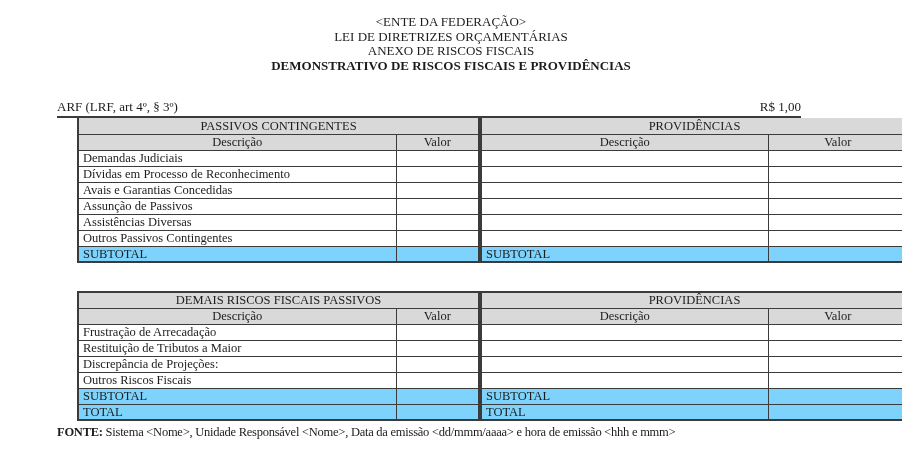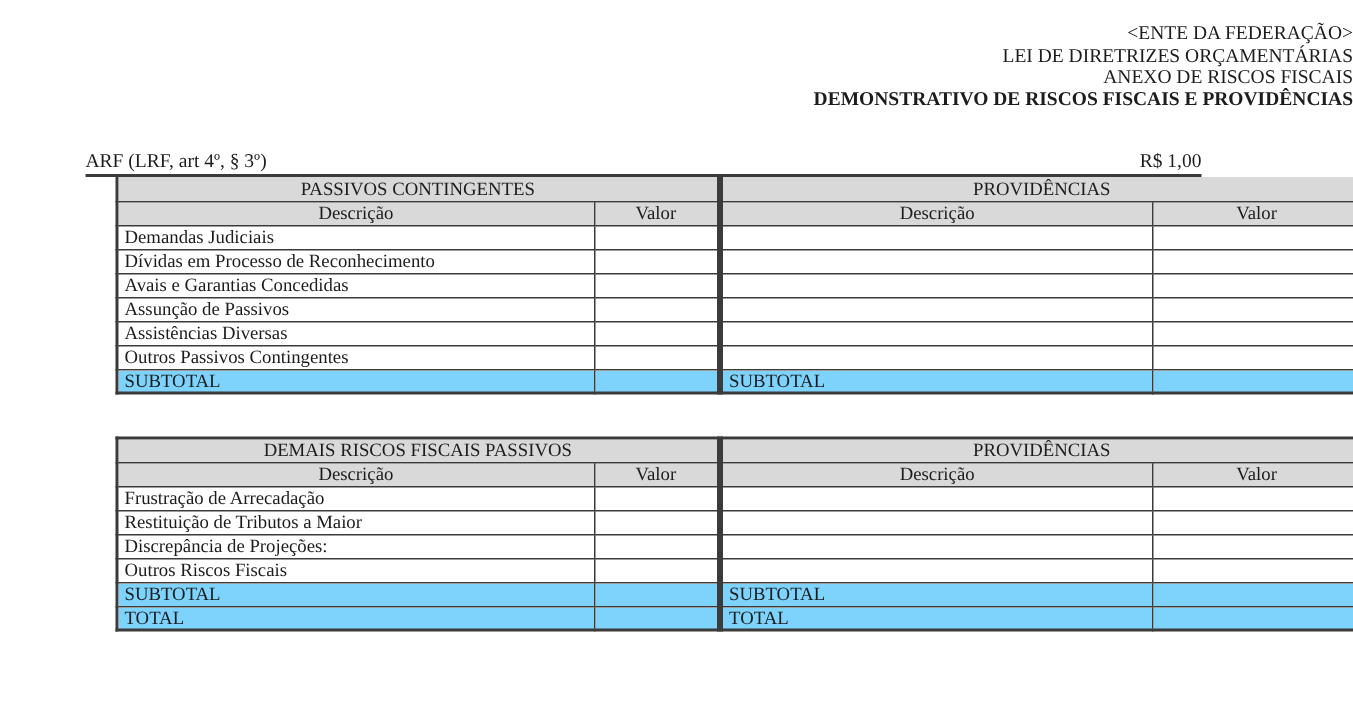--- a/index.html
+++ b/index.html
@@ -7,21 +7,21 @@
   body {
     width: 902px; height: 468px;
     background: #ffffff;
     color: #1c1c1c;
     font-family: "Liberation Serif", "DejaVu Serif", serif;
     overflow: hidden;
   }
   .page { padding-top: 15px; }
 
   
-  .doc-header { text-align: right; font-size: 13px; line-height: 14.5px; }
+  .doc-header { text-align: center; font-size: 13px; line-height: 14.5px; }
   .doc-header .hline { white-space: nowrap; }
   .doc-header .bold { font-weight: bold; font-family: Liberation Serif, serif; }
 
   
   .content { margin: 0 4px 0 57px; width: 744px; }
 
   
   .meta-row {
     margin-top: 26px;
     display: flex; justify-content: space-between; align-items: flex-end;
@@ -255,15 +255,19 @@
               <td></td>
             </tr>
         <tr class="gray">
               <td>TOTAL</td>
               <td></td>
             </tr>
       </tbody>
         </table>
     </div>
 
+    <div class="fonte">
+      <span class="lbl">FONTE:</span>
+      <span>Sistema &lt;Nome&gt;, Unidade Responsável &lt;Nome&gt;, Data da emissão &lt;dd/mmm/aaaa&gt; e hora de emissão &lt;hhh e mmm&gt;</span>
+    </div>
 
   </div>
 </div>
 
 </body></html>

